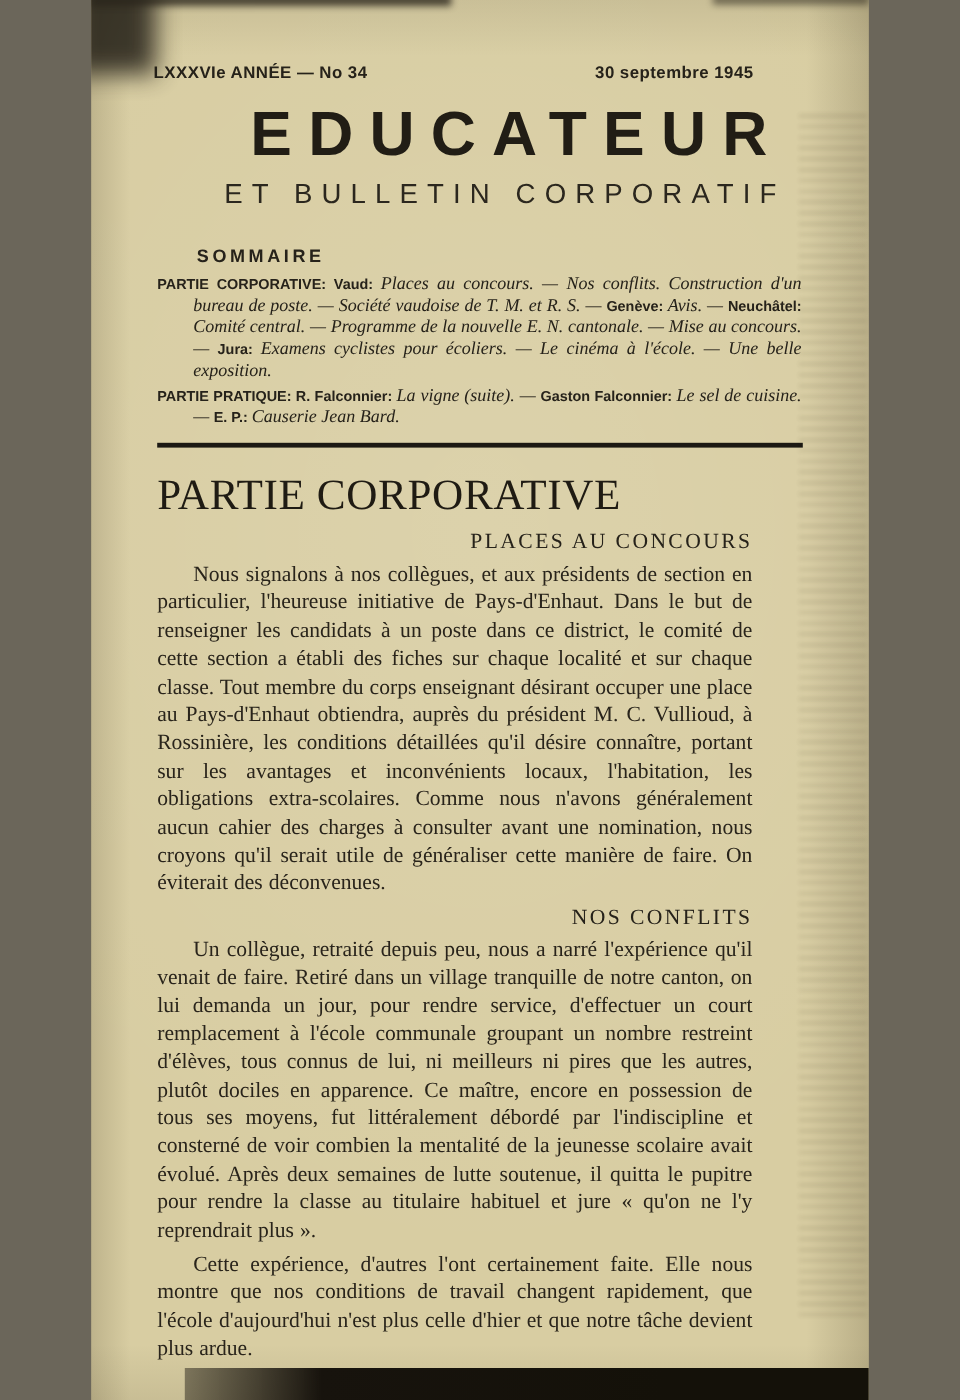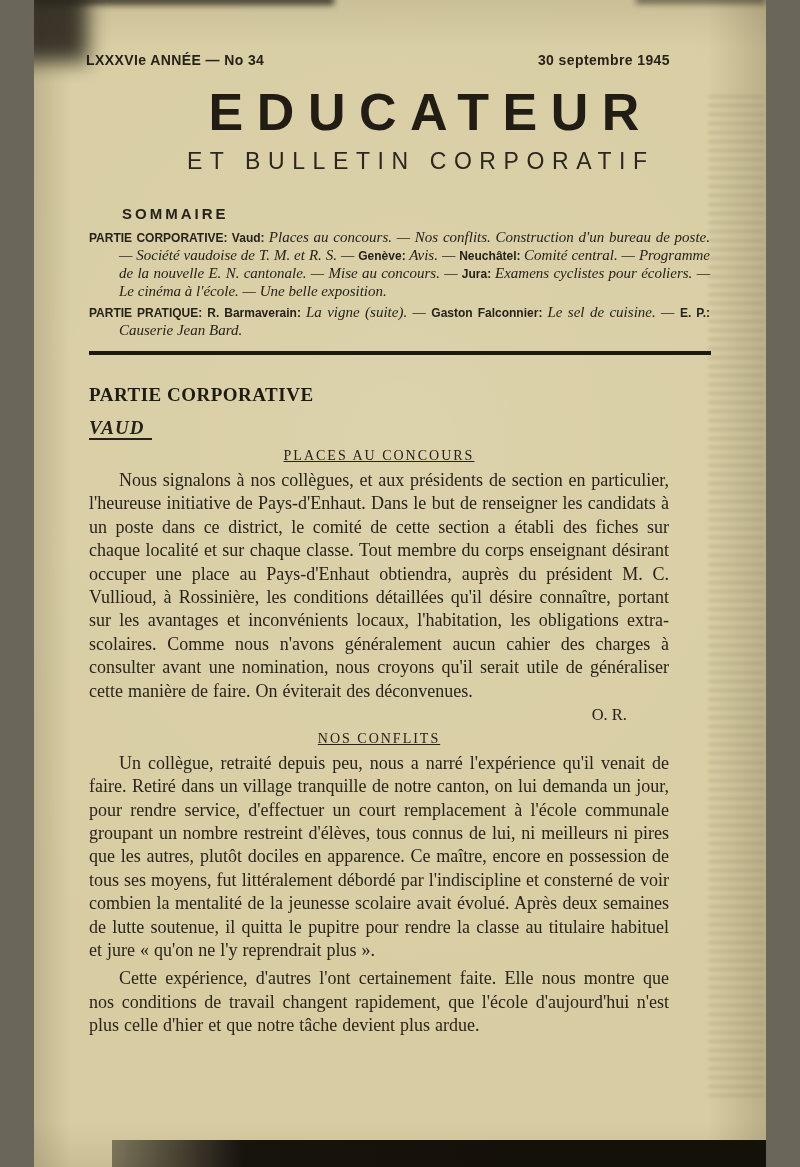--- a/index.html
+++ b/index.html
@@ -1,19 +1,19 @@
 <!DOCTYPE html>
 <html><head>
 <meta charset="utf-8">
 <style>
   * { margin:0; padding:0; box-sizing:border-box; }
   html,body { background:#6b665a; }
   .page {
     position:relative;
-    width:732px; height:1167px;
+    width:648px; height:1167px;
     margin:0 auto;
     overflow:hidden;
     color:#26221a;
     font-family:"Liberation Serif", serif;
     background:
       radial-gradient(120% 85% at 50% 38%, rgba(255,255,255,0.10), rgba(0,0,0,0) 62%),
       linear-gradient(90deg, rgba(72,62,36,0.18), rgba(0,0,0,0) 5%, rgba(0,0,0,0) 92%, rgba(72,62,36,0.22)),
       linear-gradient(180deg, rgba(60,52,30,0.10), rgba(0,0,0,0) 4%, rgba(0,0,0,0) 96%, rgba(60,52,30,0.10)),
       #d8cda2;
   }
@@ -54,28 +54,28 @@
   .sommaire { padding:0 56px 0 55px; }
   .sommaire-entry { font-size:15px; line-height:1.2; text-align:justify;
       padding-left:30px; text-indent:-30px; margin-top:3px; }
   .seg-bold { font-family:"Liberation Sans", sans-serif; font-weight:700; font-size:12px; }
   .seg-italic { font-family:"Liberation Serif", serif; font-style:italic; }
 
   .rule { border:none; height:4px; background:#1c1913; margin:12px 55px 0 55px; }
 
   
   .article { padding:18px 97px 0 55px; }
-  .section-heading { font-family:"Liberation Serif", serif; font-weight:700;
-      font-size:19px; letter-spacing:.5px; color:#1f1b13;margin-top:11px; }
+  .section-heading { font-family:"Liberation Serif", serif; font-weight:400;
+      font-size:36px; letter-spacing:.5px; color:#1f1b13; }
   .region-heading { margin-top:12px; display:inline-block;
       font-size:19px; font-style:italic; font-weight:700; letter-spacing:1px;
       border-bottom:2px solid #26221a; padding:0 8px 1px 0; }
   .region-wrap { line-height:1; }
-  .art-title { margin-top:8px; text-align:center;
-      font-size:14px; font-weight:400; letter-spacing:2px;text-decoration:underline; }
+  .art-title { margin-top:8px; text-align:right;
+      font-size:18px; font-weight:400; letter-spacing:2px; }
   .body-par { margin-top:5px; font-size:18px; line-height:1.3;
       text-align:justify; text-indent:30px; word-spacing:.5px; color:#29241b; }
   .signature { text-align:right; padding-right:42px; font-size:16.5px; margin-top:2px; }
   .art-title.second { margin-top:6px; }
 </style>
 </head>
 <body>
 
 <div class="page">
 
@@ -89,35 +89,31 @@
     <span>30 septembre 1945</span>
   </div>
 
   <h1 class="title">EDUCATEUR</h1>
   <div class="subtitle">ET BULLETIN CORPORATIF</div>
 
   <div class="sommaire-heading">SOMMAIRE</div>
 
   <div class="sommaire">
     <p class="sommaire-entry"><span class="seg-bold">PARTIE CORPORATIVE: </span><span class="seg-bold">Vaud: </span><span class="seg-italic">Places au concours. — Nos conflits. Construction d'un bureau de poste. — Société vaudoise de T. M. et R. S. — </span><span class="seg-bold">Genève: </span><span class="seg-italic">Avis. — </span><span class="seg-bold">Neuchâtel: </span><span class="seg-italic">Comité central. — Programme de la nouvelle E. N. cantonale. — Mise au concours. — </span><span class="seg-bold">Jura: </span><span class="seg-italic">Examens cyclistes pour écoliers. — Le cinéma à l'école. — Une belle exposition.</span></p>
-    <p class="sommaire-entry"><span class="seg-bold">PARTIE PRATIQUE: </span><span class="seg-bold">R. Barmaverain: </span><span class="seg-italic">La vigne (suite). — </span><span class="seg-bold">Gaston Falconnier: </span><span class="seg-italic">Le sel de cuisine. — </span><span class="seg-bold">E. P.: </span><span class="seg-italic">Causerie Jean Bard.</span></p>
+    <p class="sommaire-entry"><span class="seg-bold">PARTIE PRATIQUE: </span><span class="seg-bold">R. Falconnier: </span><span class="seg-italic">La vigne (suite). — </span><span class="seg-bold">Gaston Falconnier: </span><span class="seg-italic">Le sel de cuisine. — </span><span class="seg-bold">E. P.: </span><span class="seg-italic">Causerie Jean Bard.</span></p>
   </div>
 
   <hr class="rule">
 
   <div class="article">
     <h2 class="section-heading">PARTIE CORPORATIVE</h2>
 
-    <div class="region-wrap">
-      <h3 class="region-heading">VAUD</h3>
-    </div>
 
     <h4 class="art-title">PLACES AU CONCOURS</h4>
     <p class="body-par">Nous signalons à nos collègues, et aux présidents de section en particulier, l'heureuse initiative de Pays-d'Enhaut. Dans le but de renseigner les candidats à un poste dans ce district, le comité de cette section a établi des fiches sur chaque localité et sur chaque classe. Tout membre du corps enseignant désirant occuper une place au Pays-d'Enhaut obtiendra, auprès du président M. C. Vullioud, à Rossinière, les conditions détaillées qu'il désire connaître, portant sur les avantages et inconvénients locaux, l'habitation, les obligations extra-scolaires. Comme nous n'avons généralement aucun cahier des charges à consulter avant une nomination, nous croyons qu'il serait utile de généraliser cette manière de faire. On éviterait des déconvenues.</p>
-    <div class="signature">O. R.</div>
 
     <h4 class="art-title second">NOS CONFLITS</h4>
     <p class="body-par">Un collègue, retraité depuis peu, nous a narré l'expérience qu'il venait de faire. Retiré dans un village tranquille de notre canton, on lui demanda un jour, pour rendre service, d'effectuer un court remplacement à l'école communale groupant un nombre restreint d'élèves, tous connus de lui, ni meilleurs ni pires que les autres, plutôt dociles en apparence. Ce maître, encore en possession de tous ses moyens, fut littéralement débordé par l'indiscipline et consterné de voir combien la mentalité de la jeunesse scolaire avait évolué. Après deux semaines de lutte soutenue, il quitta le pupitre pour rendre la classe au titulaire habituel et jure « qu'on ne l'y reprendrait plus ».</p>
     <p class="body-par">Cette expérience, d'autres l'ont certainement faite. Elle nous montre que nos conditions de travail changent rapidement, que l'école d'aujourd'hui n'est plus celle d'hier et que notre tâche devient plus ardue.</p>
   </div>
 
   <div class="bottom-bar"></div>
 </div>
 
 </body></html>

